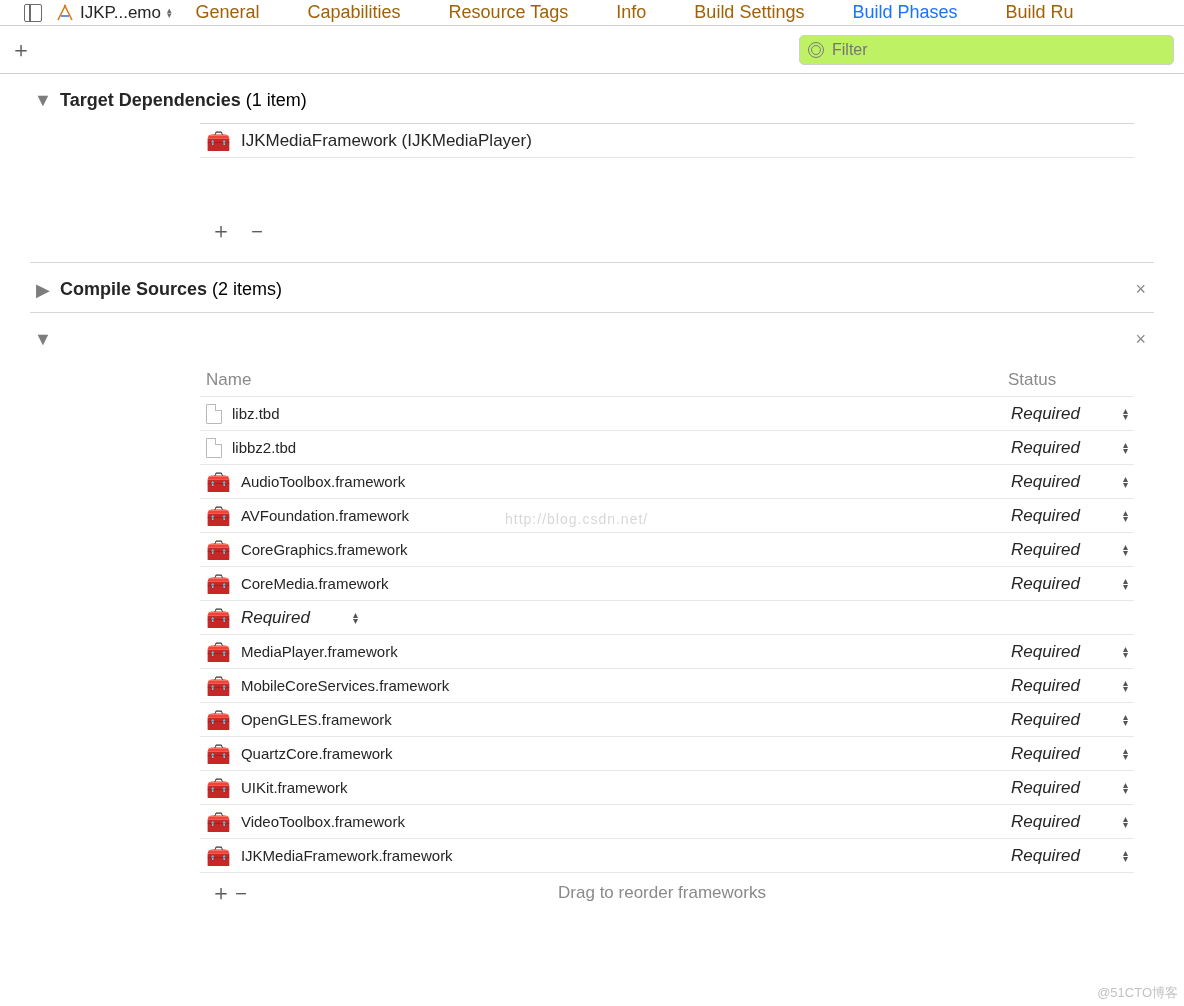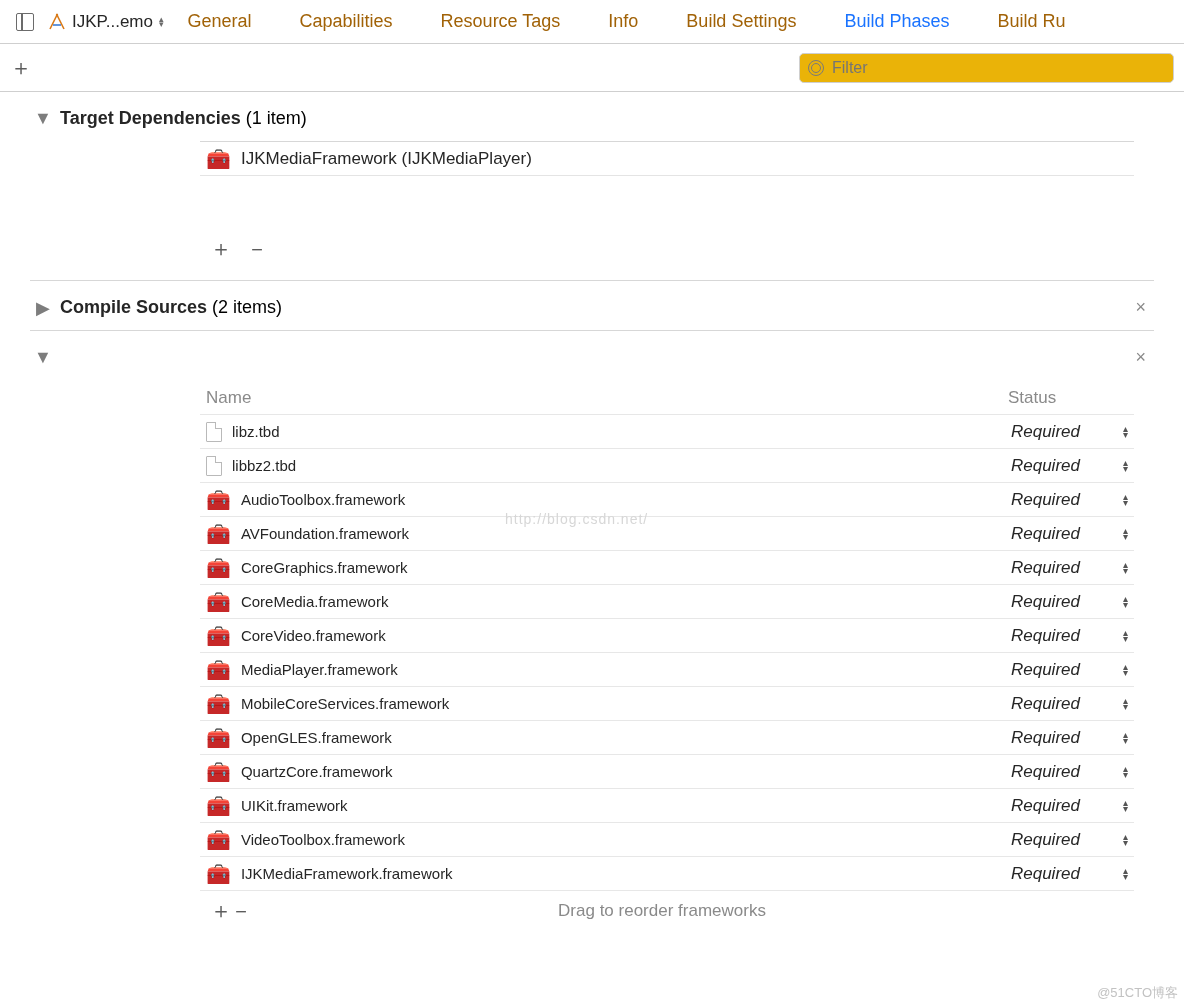--- a/index.html
+++ b/index.html
@@ -9,26 +9,26 @@
     font-size: 16px;
     color: #262626;
     background: #fff;
     width: 1184px;
     height: 1006px;
     overflow: hidden;
     position: relative;
   }
   
   .topbar {
-    height: 44px;
+    height: 26px;
     display: flex;
     align-items: center;
     border-bottom: 1px solid #cfcfcf;
     background: #fff;
-    padding: 0 16px;
+    padding: 0 24px;
   }
   .side-toggle {
     width: 18px; height: 18px;
     border: 1.5px solid #6b6b6b;
     border-radius: 2px;
     position: relative;
     margin-right: 14px;
     flex: 0 0 auto;
   }
   .side-toggle::after {
@@ -72,21 +72,21 @@
     font-size: 22px; font-weight: 300; color: #5c5c5c; width: 20px; text-align: center;
   }
   .filter-field {
     margin-left: auto;
     width: 375px;
     height: 30px;
     border: 1px solid #cfcfcf;
     border-radius: 5px;
     display: flex; align-items: center;
     padding: 0 8px;
-    background: #eab308;
+    background: #bef264;
   }
   .filter-field input {
     flex: 1; border: none; outline: none; font-size: 16px; background: transparent;
   }
   .filter-icon {
     width: 16px; height: 16px;
     border: 1.5px solid #7a7a7a;
     border-radius: 50%;
     position: relative;
     margin-right: 6px;
@@ -321,21 +321,20 @@
           <span class="toolbox-icon">🧰</span>
           <span class="lib-name">CoreMedia.framework</span>
           <span class="lib-status">Required</span>
           <span class="stepper">
             <span>▴</span>
             <span>▾</span>
           </span>
         </div>
         <div class="lib-row">
           <span class="toolbox-icon">🧰</span>
-          <span class="lib-name">CoreVideo.framework</span>
           <span class="lib-status">Required</span>
           <span class="stepper">
             <span>▴</span>
             <span>▾</span>
           </span>
         </div>
         <div class="lib-row">
           <span class="toolbox-icon">🧰</span>
           <span class="lib-name">MediaPlayer.framework</span>
           <span class="lib-status">Required</span>

